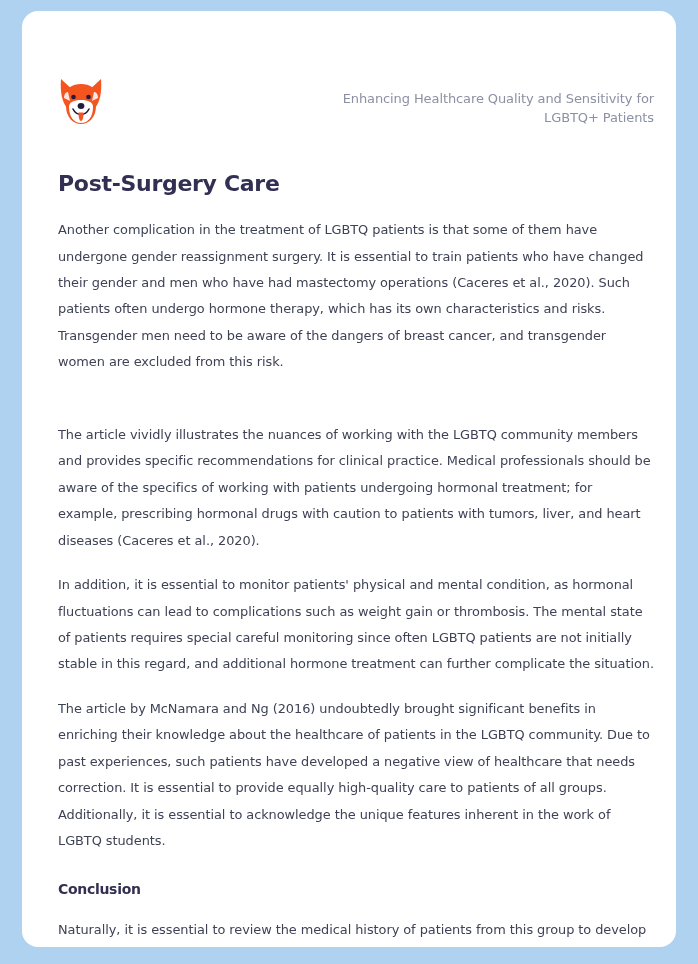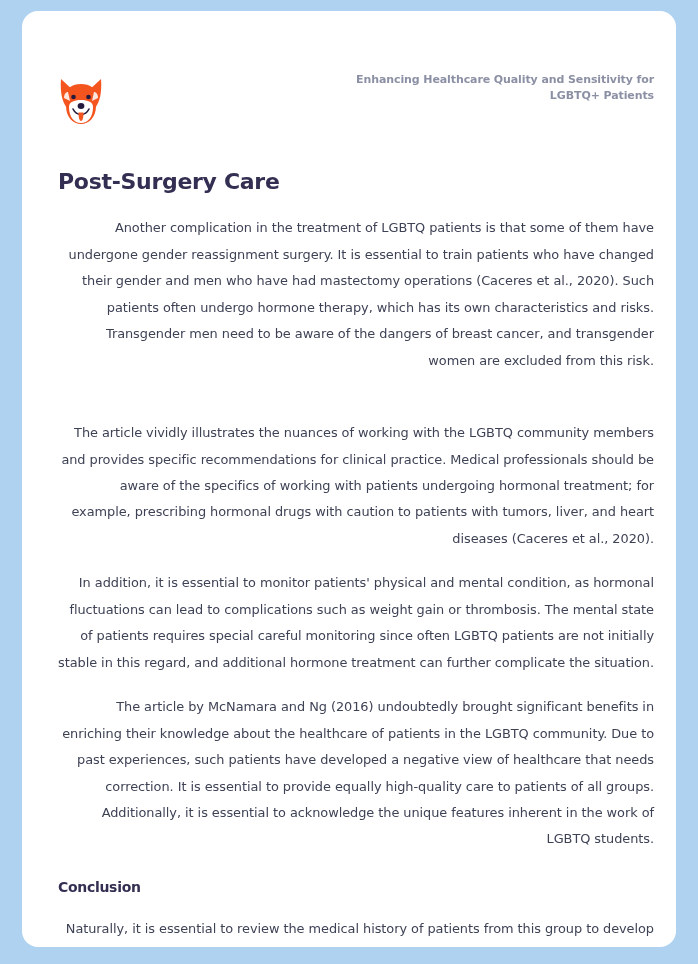--- a/index.html
+++ b/index.html
@@ -70,25 +70,26 @@
   }
 
   .header-meta {
     text-align: right;
     max-width: 350px;
     padding-top: 4px;
   }
 
   .header-title {
     font-family: "DejaVu Sans", sans-serif;
-    font-size: 11px;
-    font-weight: bold;
+    font-size: 13px;
+    font-weight: normal;
     line-height: 1.45;
     color: #8c90a4;
     letter-spacing: -0.1px;
+    margin-top: 18px;
   }
 
   .header-url {
     font-family: "DejaVu Sans", sans-serif;
     font-size: 10.5px;
     font-weight: normal;
     line-height: 1.5;
     color: #9599ab;
     margin-top: 4px;
     word-break: break-word;
@@ -110,21 +111,21 @@
   }
 
   h2.section-heading.h-sm { font-size: 14px; }
 
   p.para {
     font-family: "DejaVu Sans", sans-serif;
     color: #3e4255;
     font-size: 12.9px;
     line-height: 2.05;
     letter-spacing: -0.05px;
-    text-align: right;
+    text-align: left;
   }
 
   .sp-head-to-para { height: 20px; }
   .sp-para-to-para { height: 18px; }
   .sp-para-to-head { height: 26px; }
 </style>
 </head>
 <body>
 
 <div class="page-card">

